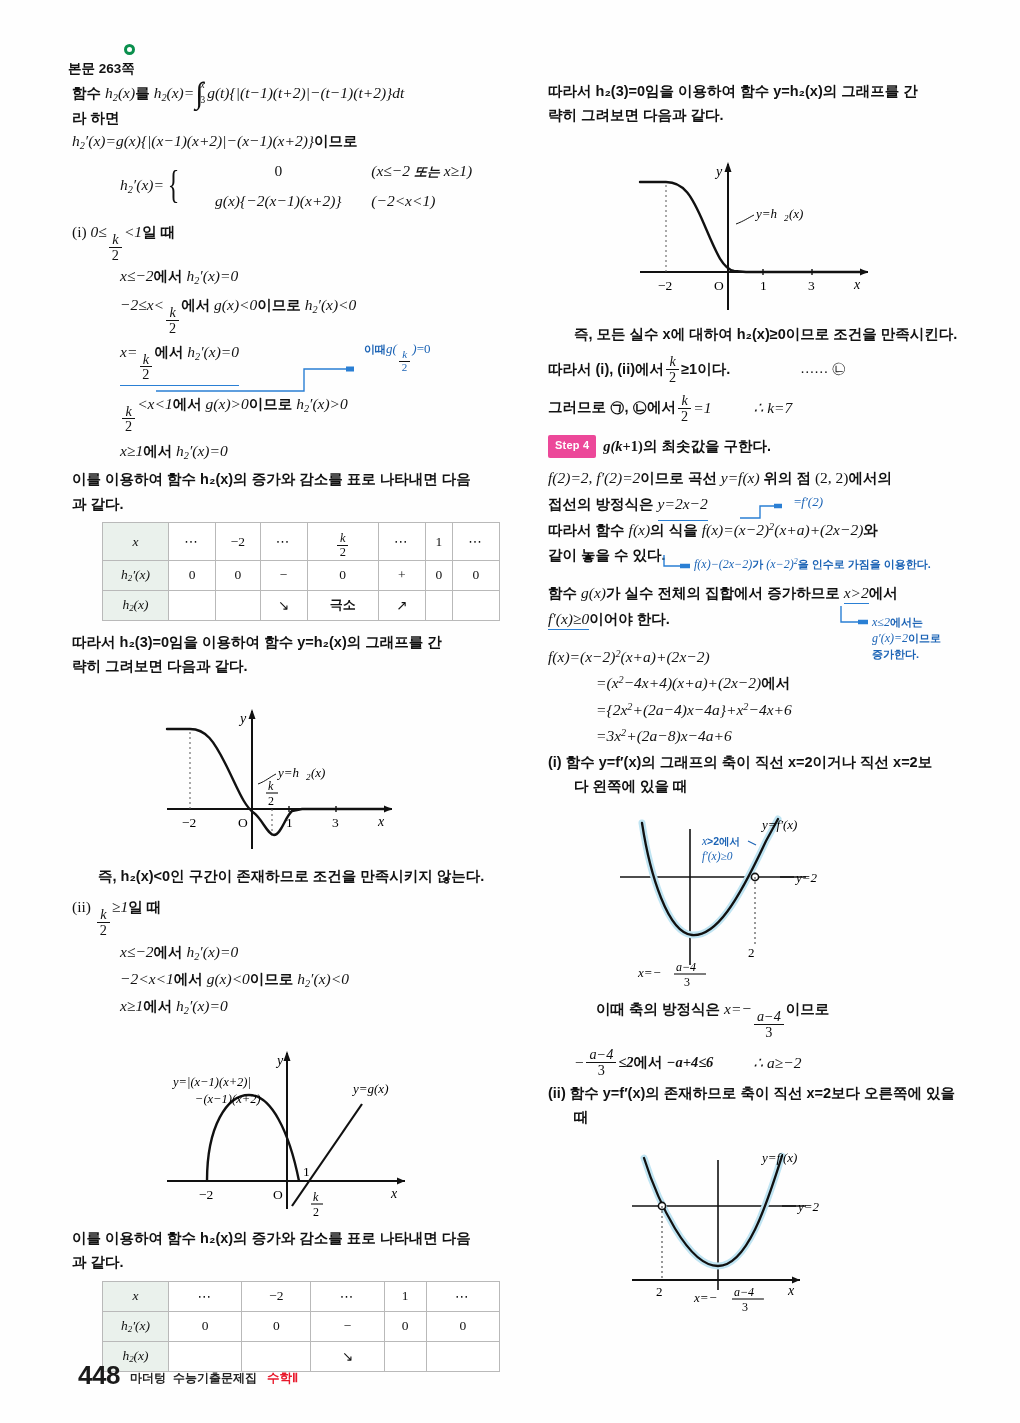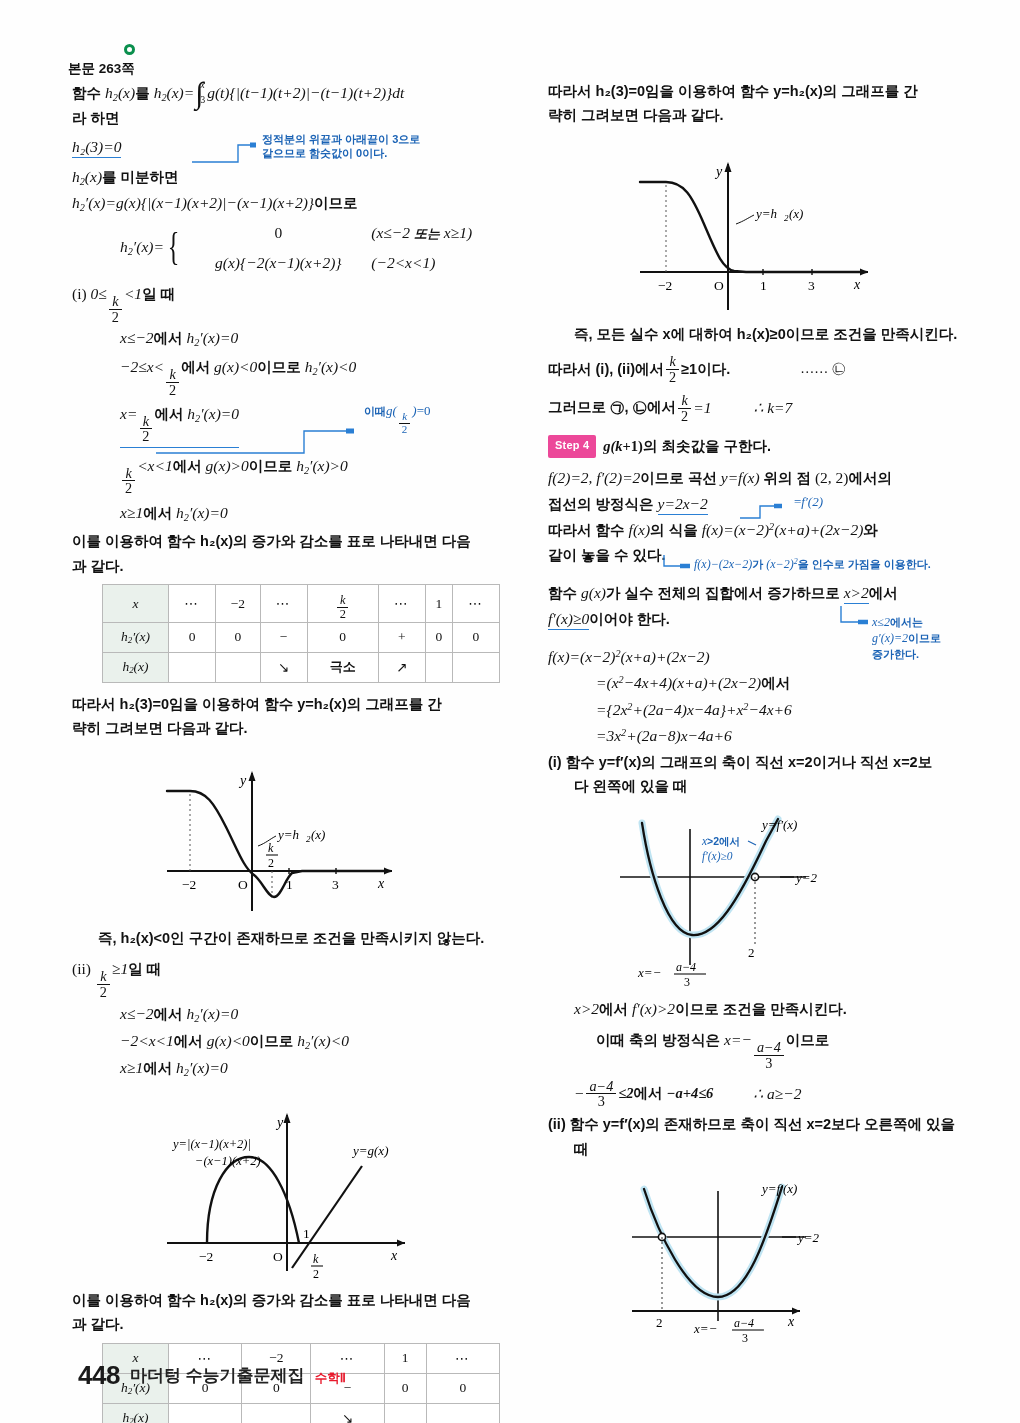--- a/index.html
+++ b/index.html
@@ -96,21 +96,21 @@
   }
 
   
   .fig { margin:10px 0 6px 0; position:relative; }
   .fig svg { display:block; }
   .fig-c { display:flex; justify-content:center; }
 
   
   .footer { position:absolute; left:78px; bottom:32px; display:flex; align-items:flex-end; gap:10px; }
   .pg-num { font-family:"Liberation Sans", sans-serif; font-weight:bold; font-size:26px; color:#1a1a1a; letter-spacing:-0.5px; }
-  .foot-txt { font-family:Liberation Sans, sans-serif; font-weight:bold; font-size:17px; color:#222; padding-bottom:4px; }
+  .foot-txt { font-family:Liberation Mono, monospace; font-weight:bold; font-size:12px; color:#222; padding-bottom:4px; }
   .foot-sub { font-family:"Liberation Sans", sans-serif; font-weight:bold; font-size:12.5px; color:#e8192c; padding-bottom:4px; }
 
   .dots { letter-spacing:2px; }
 </style>
 </head>
 <body>
 
 <div class="page">
 
   <div class="page-head">
@@ -125,36 +125,20 @@
           <span class="sym">∫</span>
           <span class="lims">
             <span class="up mth">x</span>
             <span class="lo mthu">3</span>
           </span>
         </span><span class="mth">g(t){|(t−1)(t+2)|−(t−1)(t+2)}dt</span>
     </div>
 
     <div class="ln ko">라 하면</div>
 
-    <div style="position:relative; height:62px;">
-      <div class="ln" style="position:absolute; left:0; top:2px;">
-        <span class="mth" style="border-bottom:1.6px solid #2a7fd4; padding-bottom:2px;">h₂(3)=0</span>
-      </div>
-      <svg class="lead" style="left:118px; top:8px;" width="70" height="26">
-        <path d="M2,22 L48,22 L48,5 L62,5" stroke="#2a7fd4" stroke-width="1.4" fill="none"></path>
-        <path d="M60,5 L66,5" stroke="#2a7fd4" stroke-width="5" fill="none"></path>
-      </svg>
-      <div class="note" style="position:absolute; left:190px; top:0px; width:250px;">
-        <div>정적분의 위끝과 아래끝이 3으로</div>
-        <div>같으므로 함숫값이 0이다.</div>
-      </div>
-      <div class="ln" style="position:absolute; left:0; top:32px;">
-        <span class="mth"><i>h</i><sub>2</sub>(<i>x</i>)</span><span class="ko">를 미분하면</span>
-      </div>
-    </div>
 
     <div class="ln" style="margin-top:-4px;">
       <span class="mth"><i>h</i><sub>2</sub>′(<i>x</i>)=<i>g</i>(<i>x</i>){|(<i>x</i>−1)(<i>x</i>+2)|−(<i>x</i>−1)(<i>x</i>+2)}</span><span class="ko">이므로</span>
     </div>
 
     <div class="ln ind2" style="margin-top:4px;">
       <span class="piece">
         <span class="mth"><i>h</i><sub>2</sub>′(<i>x</i>)=</span>
         <span class="brace">{</span>
         <span class="rows">
@@ -432,21 +416,21 @@
     <div class="ln" style="margin-top:10px;">
       <span class="step-badge">Step 4</span><span class="ko" style="font-size:14.5px;"><span class="mth">g</span><span class="mth">(</span><span class="mth">k</span><span class="mthu">+1)</span>의 최솟값을 구한다.</span>
     </div>
 
     <div class="ln" style="margin-top:6px;">
       <span class="mth"><i>f</i>(2)=2, <i>f</i>′(2)=2</span><span class="ko">이므로 곡선</span> <span class="mth">y=f(x)</span> <span class="ko">위의 점</span> <span class="mthu">(2, 2)</span><span class="ko">에서의</span>
     </div>
 
     <div style="position:relative; height:26px;">
       <div class="ln" style="position:absolute; left:0; top:0;">
-        <span class="ko">접선의 방정식은 </span><span class="mth" style="border-bottom:1.5px solid #2a7fd4; padding-bottom:2px;">y=2x−2</span>
+        <span class="ko">접선의 방정식은 </span><span class="mth" style="border-bottom:1.5px solid #2a7fd4; padding-bottom:8px;">y=2x−2</span>
       </div>
       <svg class="lead" style="left:190px; top:10px;" width="52" height="22">
         <path d="M2,17 L22,17 L22,5 L38,5" stroke="#2a7fd4" stroke-width="1.4" fill="none"></path>
         <path d="M36,5 L44,5" stroke="#2a7fd4" stroke-width="4.5" fill="none"></path>
       </svg>
       <div class="note" style="position:absolute; left:246px; top:2px;">
         <span class="mthu" style="font-size:13px;">=</span><span class="mth" style="font-size:13px;"><i>f</i>′(2)</span>
       </div>
     </div>
 
@@ -525,23 +509,20 @@
         <text x="92" y="55" font-family="Liberation Serif, serif" font-size="11.5" fill="#1b63b5" font-style="italic">f′(x)≥0</text>
         <path d="M138,36 L146,40" stroke="#1b63b5" stroke-width="1.1" fill="none"></path>
 
         <text x="28" y="172" font-family="Liberation Serif, serif" font-size="13" font-style="italic">x=−</text>
         <text x="66" y="166" font-family="Liberation Serif, serif" font-size="12" font-style="italic">a−4</text>
         <line x1="64" y1="169" x2="96" y2="169" stroke="#111" stroke-width="1.1"></line>
         <text x="74" y="181" font-family="Liberation Serif, serif" font-size="12">3</text>
       </svg>
     </div>
 
-    <div class="ln ind1" style="margin-top:2px;">
-      <span class="mth"><i>x</i>&gt;2</span><span class="ko">에서</span> <span class="mth"><i>f</i>′(<i>x</i>)&gt;2</span><span class="ko">이므로 조건을 만족시킨다.</span>
-    </div>
 
     <div class="ln ind2" style="margin-top:6px;">
       <span class="ko">이때 축의 방정식은 </span><span class="mth"><i>x</i>=−</span><span class="frac">
           <span class="num mth">a−4</span>
           <span class="den mthu">3</span>
         </span><span class="ko">이므로</span>
     </div>
 
     <div class="ln ind1" style="margin-top:8px; display:flex; align-items:center;">
       <span class="mth">−</span>

